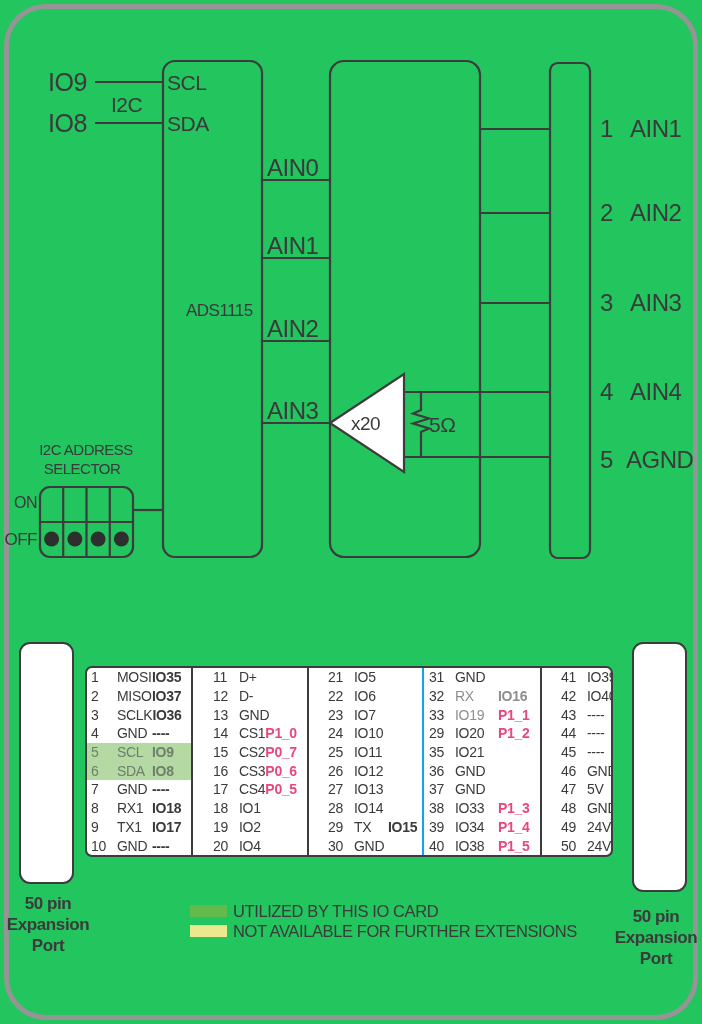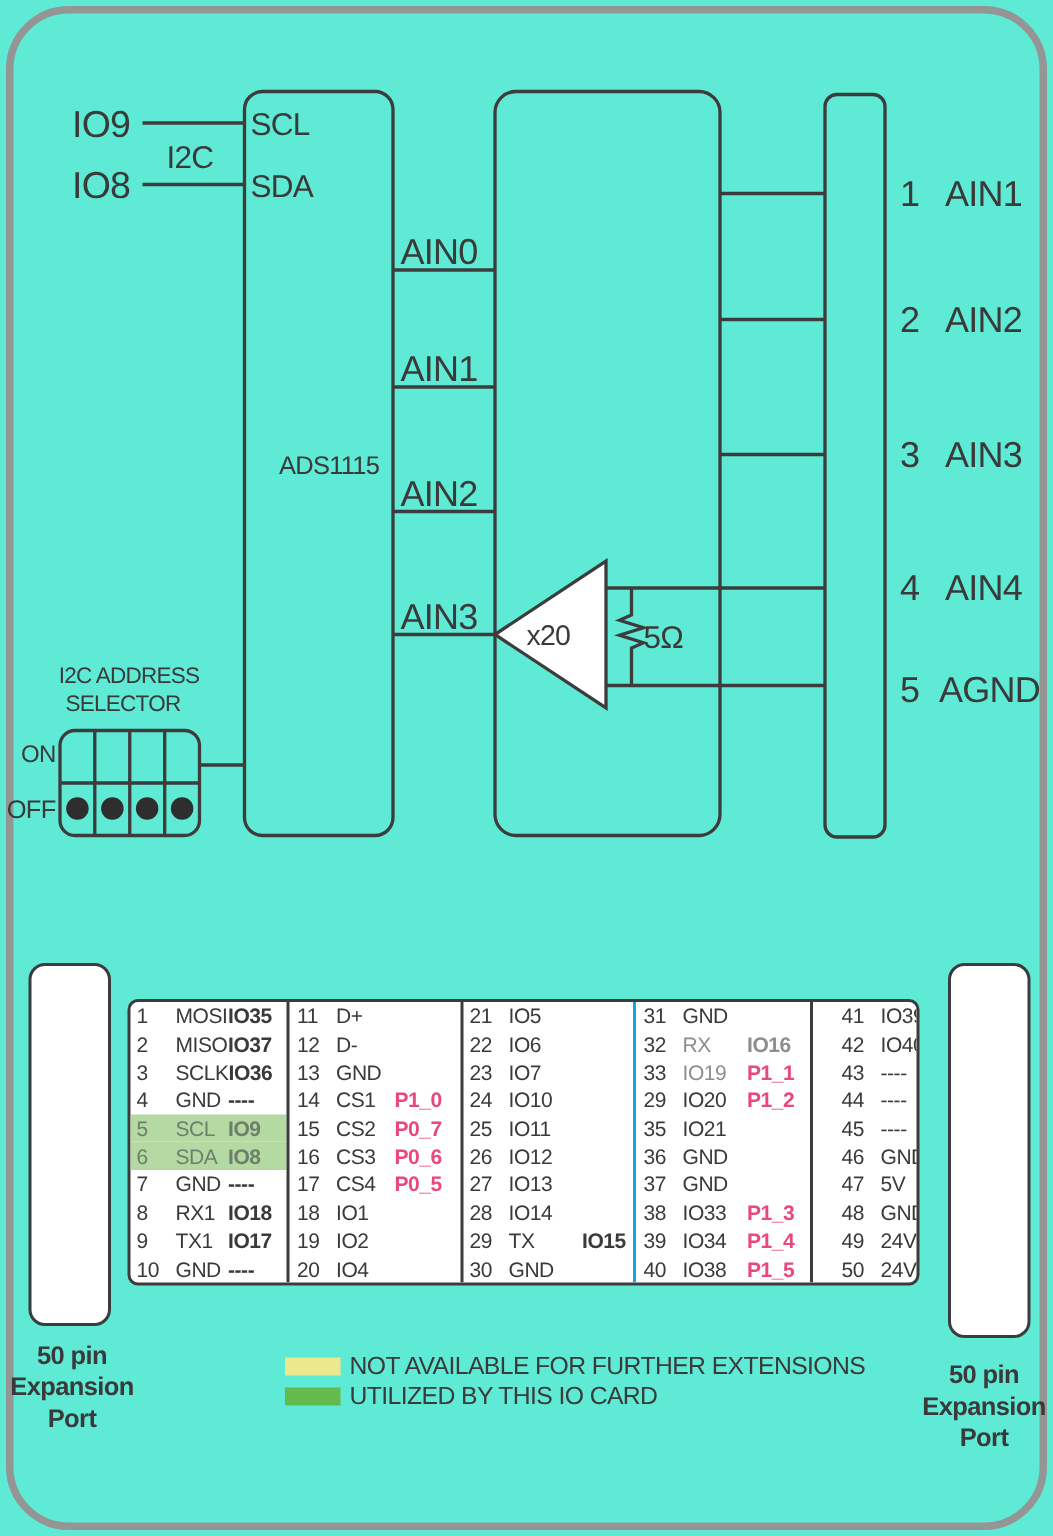--- a/index.html
+++ b/index.html
@@ -1,30 +1,30 @@
 <!DOCTYPE html>
 <html style="--hl-green: #b4d9a3; --pink: #e8477f; --muted: #8e8e8e;"><head>
 <meta charset="utf-8">
 <style>
   html,body{margin:0;padding:0;background:#fff;}
-  #stage{position:relative;width:702px;height:1024px;background:#5eead4;overflow:hidden;
+  #stage{position:relative;width:702px;height:1024px;background:#22c55e;overflow:hidden;
          font-family:"Liberation Sans","DejaVu Sans",sans-serif;color:#3a3a3a;}
   .frame{position:absolute;left:4px;top:4px;width:684px;height:1006px;
          border:5px solid #959595;border-radius:42px;}
   svg text{fill:#3a3a3a;letter-spacing:-0.5px;}
   .shape{fill:none;stroke:#3c3c3c;stroke-width:2.2;}
   .wire{stroke:#3c3c3c;stroke-width:2.2;fill:none;}
   
   #pin-table{position:absolute;left:85px;top:666px;width:528px;height:191px;
              box-sizing:border-box;border:2px solid #3c3c3c;border-radius:7px;
              display:flex;overflow:hidden;background:#fff;}
   .pcol{box-sizing:border-box;height:100%;}
   .pcol.c0{width:104px;padding-left:4px;}
-  .pcol.c1{width:116px;border-left:2px solid #3c3c3c;padding-left:5px;}
-  .pcol.c2{width:115px;border-left:2px solid #3c3c3c;padding-left:4px;}
+  .pcol.c1{width:116px;border-left:2px solid #3c3c3c;padding-left:20px;}
+  .pcol.c2{width:115px;border-left:2px solid #3c3c3c;padding-left:19px;}
   .pcol.c3{width:118px;border-left:2px solid #0ea5e9;padding-left:5px;}
   .pcol.c4{width:71px;border-left:2px solid #3c3c3c;padding-left:19px;}
   .prow{display:flex;align-items:center;height:18.7px;font-size:14px;
         letter-spacing:-0.3px;white-space:nowrap;}
   .prow.hl{background:var(--hl-green);color:#6e7f6b;margin-left:-4px;padding-left:4px;}
   .pnum{width:26px;flex:none;}
   .pname{flex:1;}
   .pio{width:39px;flex:none;font-weight:bold;}
   .c1 .pio{width:44px;}
   .c2 .pio{width:34px;}
@@ -368,26 +368,26 @@
         </div>
         <div class="prow">
           <span class="pnum">50</span>
           <span class="pname">24V</span>
         </div>
       </div>
     </div>
 
   <div id="legend">
     <div class="legend-item">
+      <span class="swatch" style="background: rgb(99, 187, 77);"></span>
+      <span class="legend-label">UTILIZED BY THIS IO CARD</span>
+    </div>
+    <div class="legend-item">
       <span class="swatch" style="background: rgb(236, 232, 141);"></span>
       <span class="legend-label">NOT AVAILABLE FOR FURTHER EXTENSIONS</span>
-    </div>
-    <div class="legend-item">
-      <span class="swatch" style="background: rgb(99, 187, 77);"></span>
-      <span class="legend-label">UTILIZED BY THIS IO CARD</span>
     </div>
   </div>
 
   <div class="port-label" id="port-label-left">
     <div>50 pin</div>
     <div>Expansion</div>
     <div>Port</div>
   </div>
   <div class="port-label" id="port-label-right">
     <div>50 pin</div>

